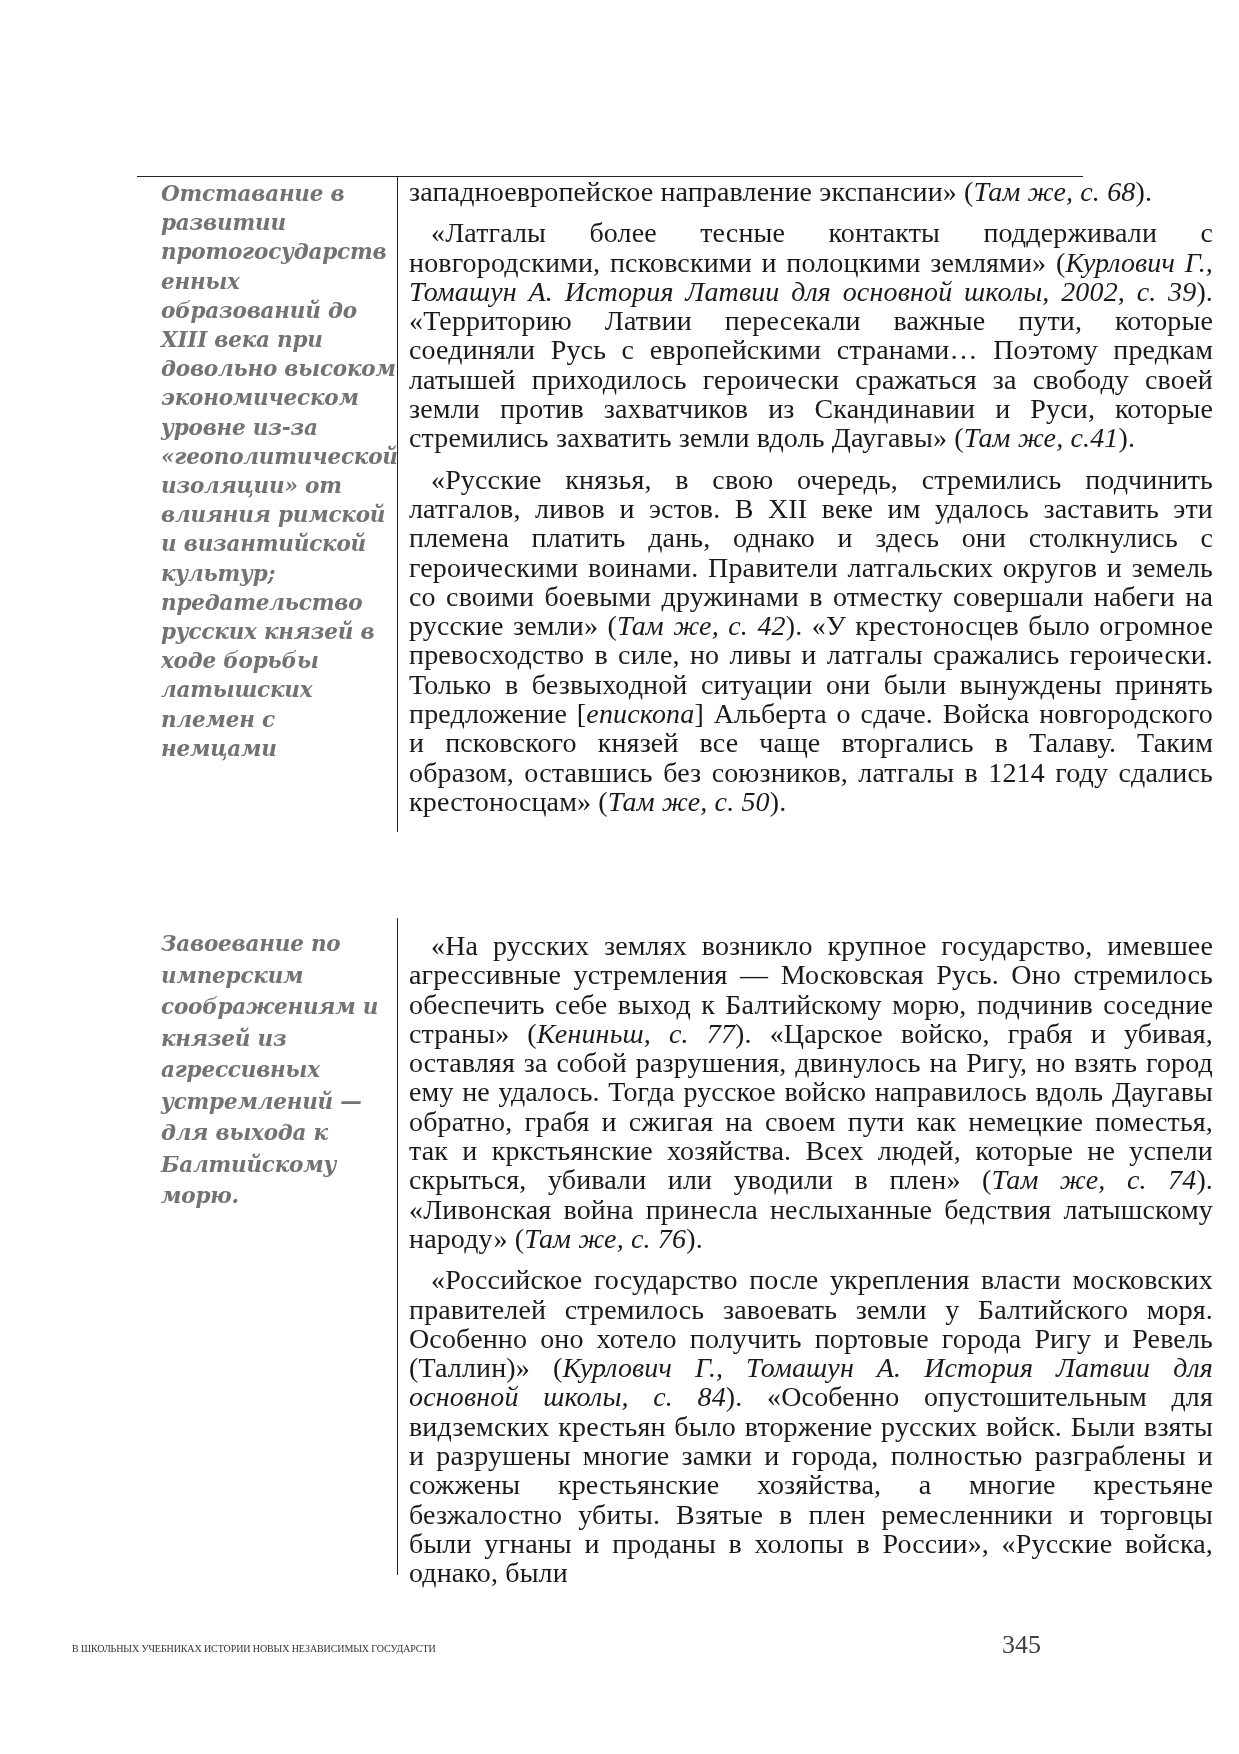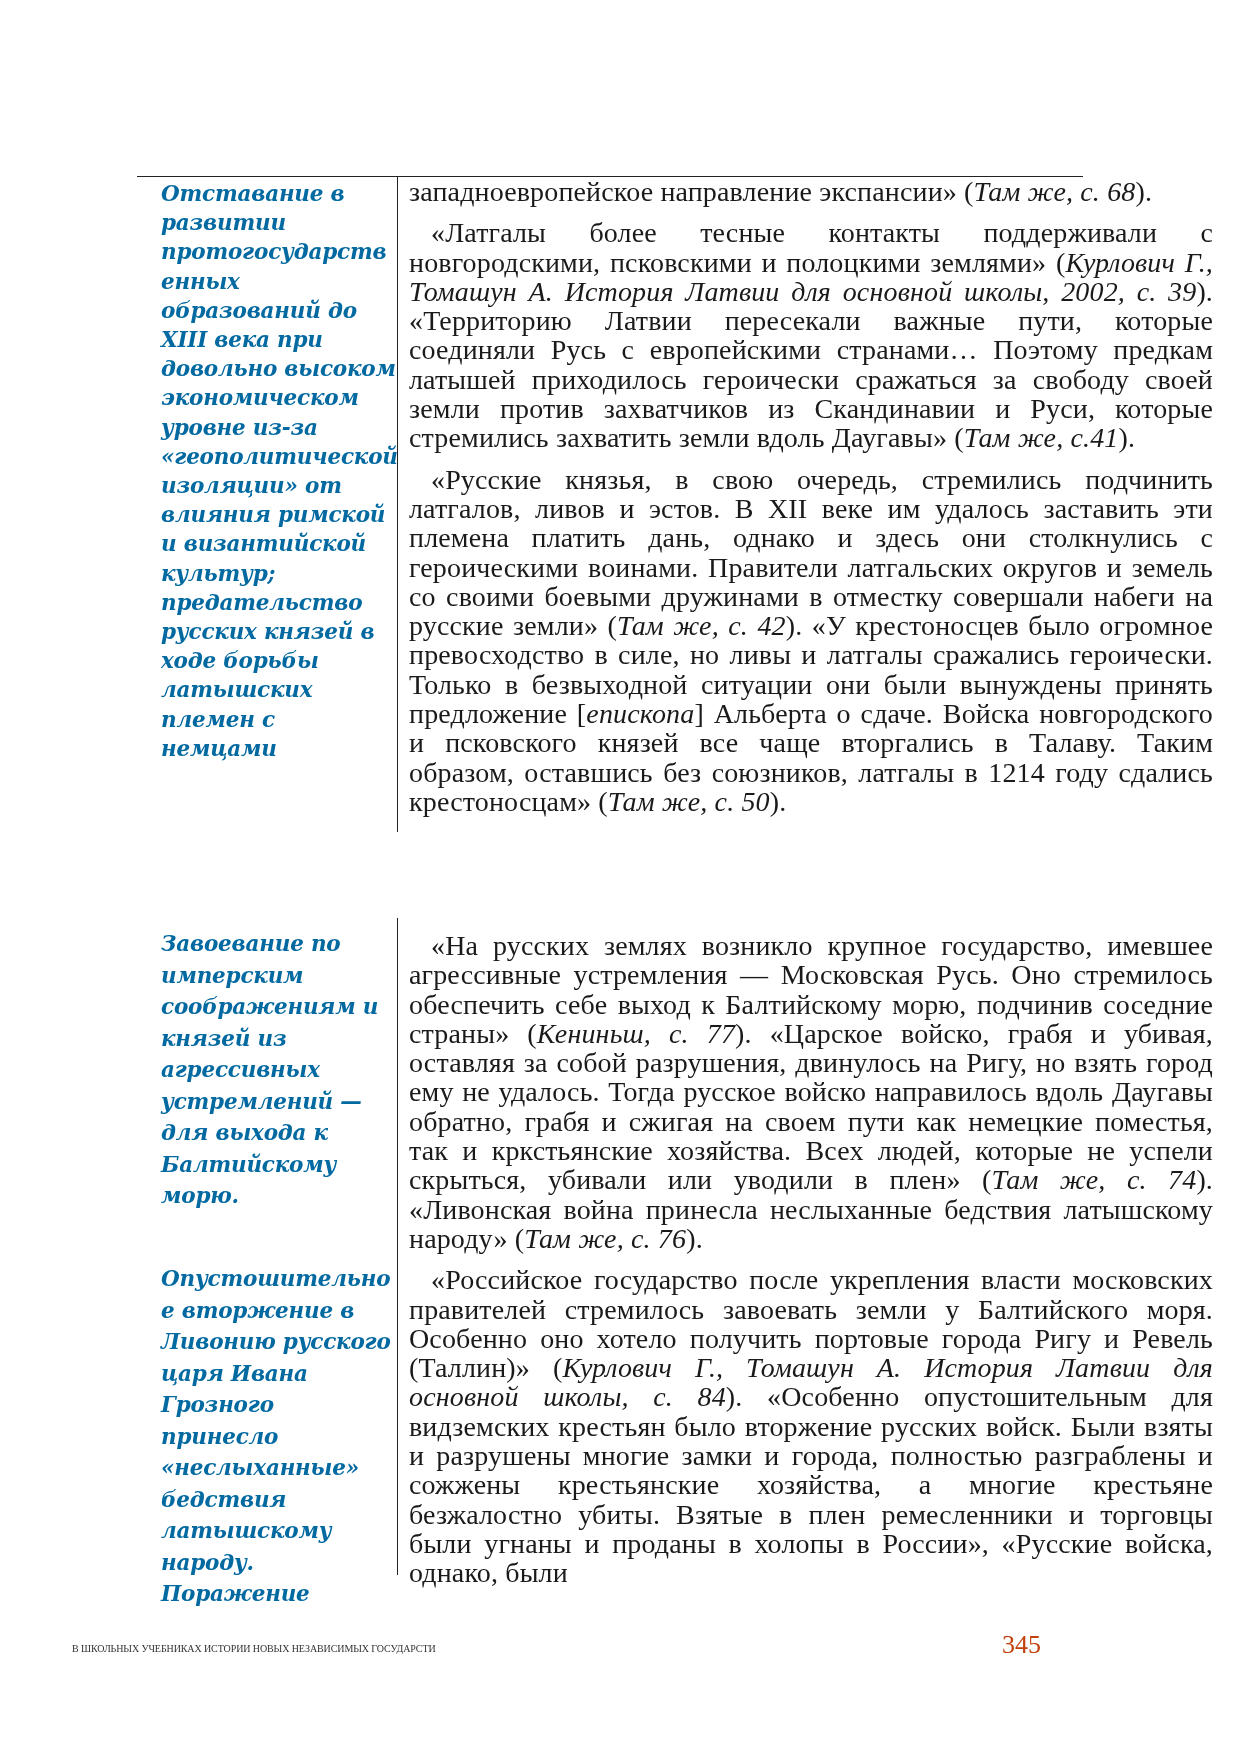--- a/index.html
+++ b/index.html
@@ -58,21 +58,21 @@
       top: 0;
       width: 804px;
       height: 100%;
     }
     .gloss {
       font-family: "DejaVu Serif", "Liberation Serif", serif;
       font-style: italic;
       font-weight: bold;
       font-size: 21.5px;
       line-height: 29.2px;
-      color: #0369a1;
+      color: #737373;
       margin: 0;
       letter-spacing: -0.2px;
     }
     .gloss.t1 { margin-top: 2px; }
     .gloss.t2a { margin-top: 10px; line-height: 31.5px; }
     .gloss.t2b { position: absolute; top: 345px; left: 24px; width: 236px; line-height: 31.5px; }
     .quote {
       font-family: "Liberation Serif", "DejaVu Serif", serif;
       font-size: 28px;
       line-height: 29.3px;
@@ -107,21 +107,21 @@
       letter-spacing: -0.1px;
       color: #333;
       text-transform: uppercase;
     }
     .page-number {
       position: absolute;
       left: 1002px;
       top: 1630px;
       font-family: "Liberation Serif", "DejaVu Serif", serif;
       font-size: 26px;
-      color: #c2410c;
+      color: #404040;
     }
   </style>
 </head>
 <body>
 
 <div class="page">
 
   <div class="table-block table1">
     <div class="col-left">
       <p class="gloss t1">Отставание в развитии протогосударств енных образований до XIII века при довольно высоком экономическом уровне из-за «геополитической изоляции» от влияния римской и византийской культур; предательство русских князей в ходе борьбы латышских племен с немцами</p>
@@ -131,21 +131,20 @@
       <p class="quote"><span>западноевропейское направление экспансии» (</span><span class="cite">Там же, с. 68</span><span>).</span></p>
       <p class="quote indent"><span>«Латгалы более тесные контакты поддерживали с новгородскими, псковскими и полоцкими землями» (</span><span class="cite">Курлович Г., Томашун А. История Латвии для основной школы, 2002, с. 39</span><span>). «Территорию Латвии пересекали важные пути, которые соединяли Русь с европейскими странами… Поэтому предкам латышей приходилось героически сражаться за свободу своей земли против захватчиков из Скандинавии и Руси, которые стремились захватить земли вдоль Даугавы» (</span><span class="cite">Там же, с.41</span><span>).</span></p>
       <p class="quote indent"><span>«Русские князья, в свою очередь, стремились подчинить латгалов, ливов и эстов. В XII веке им удалось заставить эти племена платить дань, однако и здесь они столкнулись с героическими воинами. Правители латгальских округов и земель со своими боевыми дружинами в отместку совершали набеги на русские земли» (</span><span class="cite">Там же, с. 42</span><span>). «У крестоносцев было огромное превосходство в силе, но ливы и латгалы сражались героически. Только в безвыходной ситуации они были вынуждены принять предложение [</span><span class="cite">епископа</span><span>] Альберта о сдаче. Войска новгородского и псковского князей все чаще вторгались в Талаву. Таким образом, оставшись без союзников, латгалы в 1214 году сдались крестоносцам» (</span><span class="cite">Там же, с. 50</span><span>).</span></p>
     </div>
   </div>
 
 
   <div class="table-block table2">
     <div class="col-left">
       <p class="gloss t2a">Завоевание по имперским соображениям и князей из агрессивных устремлений — для выхода к Балтийскому морю.</p>
-      <p class="gloss t2b">Опустошительно е вторжение в Ливонию русского царя Ивана Грозного принесло «неслыханные» бедствия латышскому народу. Поражение</p>
     </div>
     <div class="col-divider"></div>
     <div class="col-right" style="top: 13px;">
       <p class="quote indent" style="margin-top: 0;"><span>«На русских землях возникло крупное государство, имевшее агрессивные устремления — Московская Русь. Оно стремилось обеспечить себе выход к Балтийскому морю, подчинив соседние страны» (</span><span class="cite">Кениньш, с. 77</span><span>). «Царское войско, грабя и убивая, оставляя за собой разрушения, двинулось на Ригу, но взять город ему не удалось. Тогда русское войско направилось вдоль Даугавы обратно, грабя и сжигая на своем пути как немецкие поместья, так и кркстьянские хозяйства. Всех людей, которые не успели скрыться, убивали или уводили в плен» (</span><span class="cite">Там же, с. 74</span><span>). «Ливонская война принесла неслыханные бедствия латышскому народу» (</span><span class="cite">Там же, с. 76</span><span>).</span></p>
       <p class="quote indent"><span>«Российское государство после укрепления власти московских правителей стремилось завоевать земли у Балтийского моря. Особенно оно хотело получить портовые города Ригу и Ревель (Таллин)» (</span><span class="cite">Курлович Г., Томашун А. История Латвии для основной школы, с. 84</span><span>). «Особенно опустошительным для видземских крестьян было вторжение русских войск. Были взяты и разрушены многие замки и города, полностью разграблены и сожжены крестьянские хозяйства, а многие крестьяне безжалостно убиты. Взятые в плен ремесленники и торговцы были угнаны и проданы в холопы в России», «Русские войска, однако, были</span></p>
     </div>
   </div>
 
   <div class="footer-title">в школьных учебниках истории новых независимых государсти</div>
   <div class="page-number">345</div>

